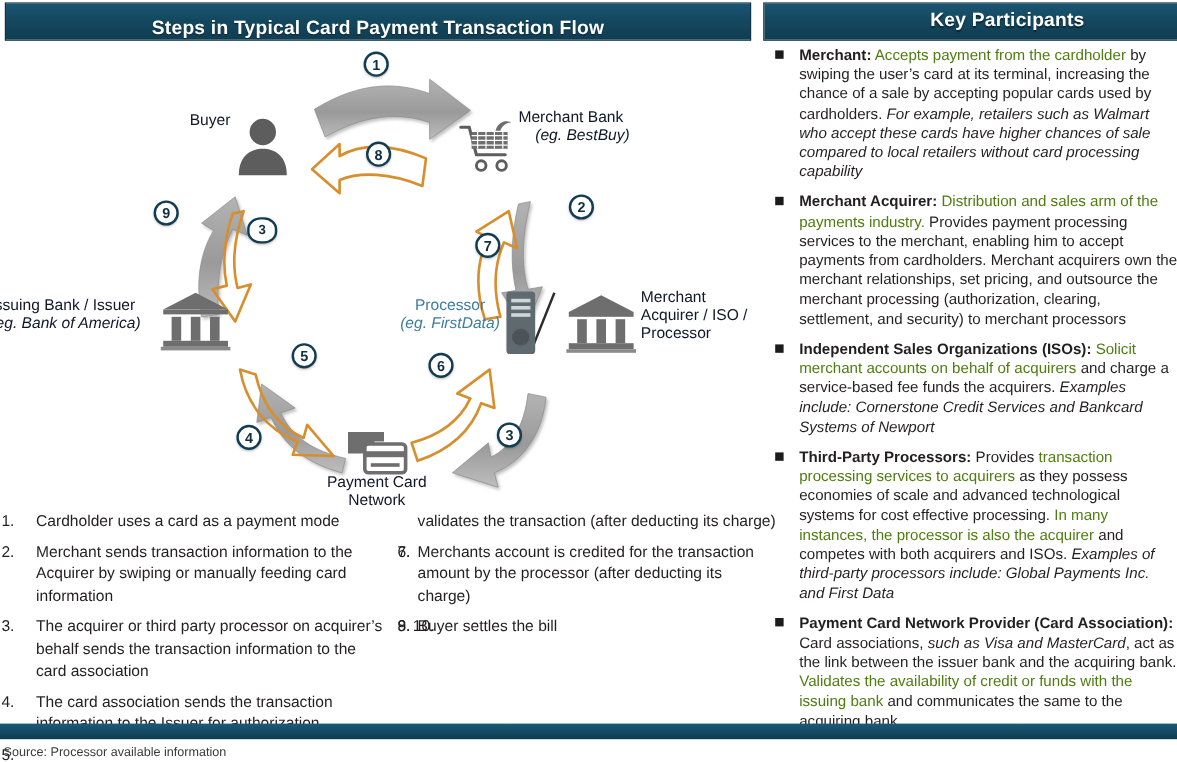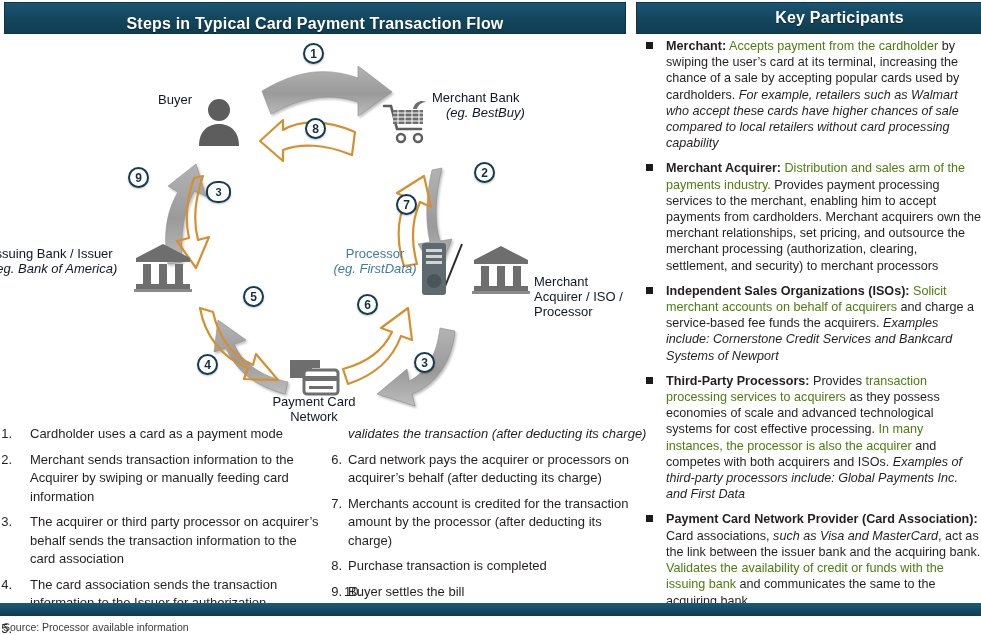--- a/index.html
+++ b/index.html
@@ -65,21 +65,21 @@
   #col-b{left:318px;width:330px;}
   .step{
     position:relative;
     margin-bottom:7px;
     padding-left:30px;
   }
   .step .n{
     position:absolute;left:0;top:0;width:24px;text-align:right;
   }
   #col-a .step .n{left:-12px;}
-  .cont{padding-left:30px;margin-bottom:7px;font-style:italic;}
+  .cont{padding-left:30px;margin-bottom:7px;}
 
   
   #keypanel{
     position:absolute;left:636px;top:38px;width:345px;height:570px;
     font-size:12.6px;line-height:16.2px;
   }
   .kp{
     position:relative;
     padding-left:30px;
     margin-bottom:9px;
@@ -236,21 +236,21 @@
 
   <div class="node-label" style="left:122px;top:56px;width:70px;text-align:right;">
     <span>Buyer</span>
   </div>
 
   <div class="node-label" style="left:432px;top:54px;width:130px;">
     <span>Merchant Bank</span><br>
     <span class="it" style="padding-left:14px;display:inline-block;">(eg. BestBuy)</span>
   </div>
 
-  <div class="node-label" style="left:534px;top:204px;width:96px;text-align:left;margin-top:34px;">
+  <div class="node-label" style="left:534px;top:204px;width:96px;text-align:left;">
     <span>Merchant Acquirer / ISO / Processor</span>
   </div>
 
   <div class="node-label blue" style="left:330px;top:210px;width:90px;text-align:center;">
     <span>Processor</span><br>
     <span class="it">(eg. FirstData)</span>
   </div>
 
   <div class="node-label" style="left:258px;top:358px;width:112px;text-align:center;">
     <span>Payment Card Network</span>
@@ -294,29 +294,27 @@
     </div>
     <div class="step">
       <span class="n">5.</span>
     </div>
   </div>
 
   <div class="step-col" id="col-b">
     <div class="cont">validates the transaction (after deducting its charge)</div>
     <div class="step">
       <span class="n">6.</span>
-      <span>Card network pays the acquirer or processors on acquirer’s behalf (after deducting its charge)</span>
     </div>
     <div class="step">
       <span class="n">7.</span>
       <span>Merchants account is credited for the transaction amount by the processor (after deducting its charge)</span>
     </div>
     <div class="step">
       <span class="n">8.</span>
-      <span>Purchase transaction is completed</span>
     </div>
     <div class="step">
       <span class="n">9.</span>
     </div>
     <div class="step">
       <span class="n" style="left:-6px;margin-left:26px;">10.</span>
       <span>Buyer settles the bill</span>
     </div>
   </div>
 </div>

